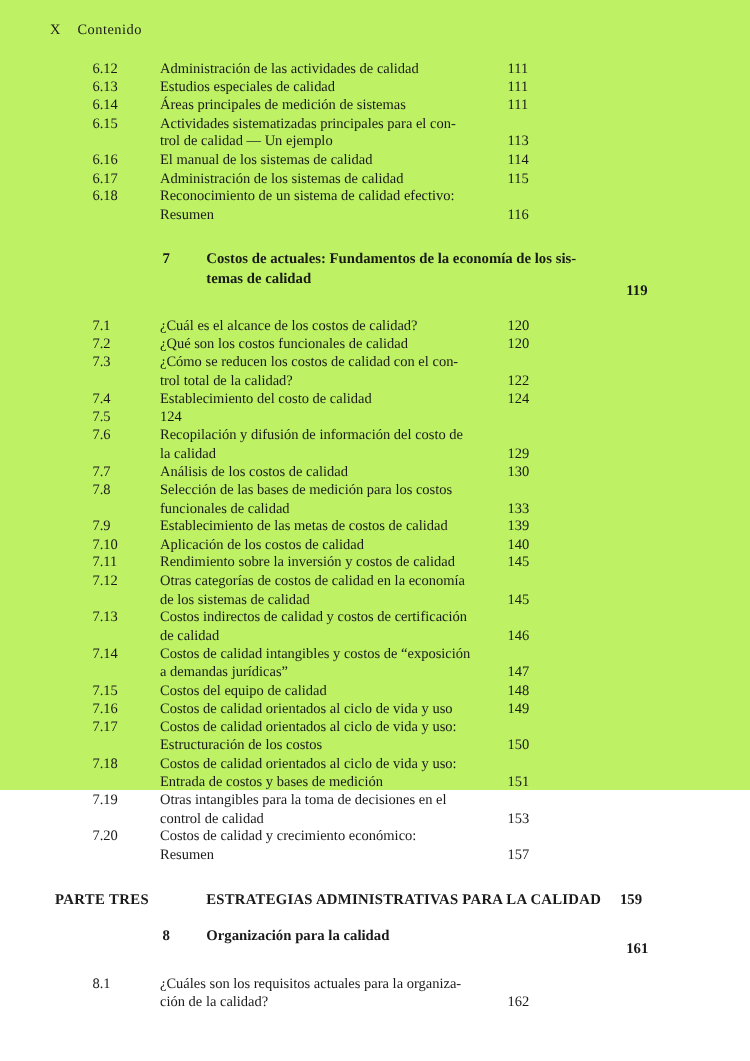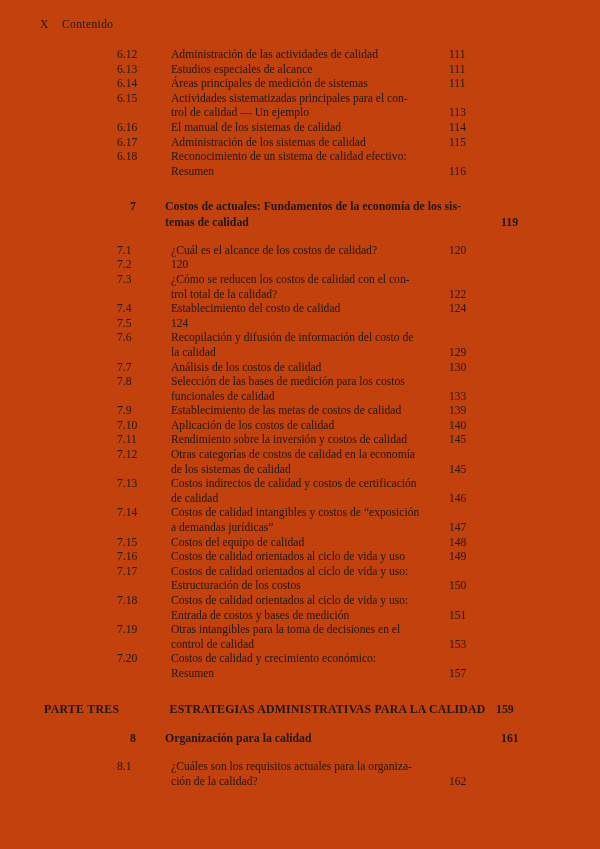--- a/index.html
+++ b/index.html
@@ -11,22 +11,22 @@
     width: 600px;
     height: 849px;
     font-family: "Liberation Serif", serif;
     color: #1a1a1a;
     position: relative;
     overflow: hidden;
   }
   .page {
     position: relative;
     width: 600px;
-    height: 849px;
-    background: #c2410c;
+    height: 632px;
+    background: #bef264;
   }
   
   .runhead {
     position: absolute;
     top: 18px;
     left: 40px;
     font-size: 11.5px;
     letter-spacing: 0.4px;
   }
   .runhead .folio {
@@ -61,48 +61,48 @@
     flex: 1 1 auto;
     padding-right: 6px;
   }
   .pg {
     flex: 0 0 44px;
     text-align: left;
   }
 
   
   .lvl2 {
-    margin-left: 117px;
+    margin-left: 74px;
     width: 400px;
   }
   .lvl2 .num { flex: 0 0 54px; width: 54px; }
   .lvl2 .txt { width: 270px; flex: 0 0 272px; }
   .lvl2 .pg  { flex: 0 0 40px; }
 
   .chapline {
     margin-left: 130px;
     width: 435px;
     font-weight: bold;
     font-size: 11.8px;
     line-height: 15.2px;
   }
   .chapline .num { flex: 0 0 35px; width: 35px; }
   .chapline .txt { flex: 0 0 330px; width: 330px; }
-  .chapline .pg  { flex: 0 0 40px; }
+  .chapline .pg  { flex: 0 0 40px; margin-top: 10px; }
 
   .partline {
     margin-left: 44px;
     width: 521px;
     font-weight: bold;
     font-size: 11.8px;
     line-height: 15.2px;
     font-family: Liberation Serif, serif;
   }
   .partline .part-label { flex: 0 0 121px; width: 121px; letter-spacing: 0.3px;}
-  .partline .txt { flex: 0 0 325px; width: 325px; letter-spacing: 0.2px; text-align: center;}
+  .partline .txt { flex: 0 0 325px; width: 325px; letter-spacing: 0.2px;}
   .partline .pg  { flex: 0 0 40px; }
   .gap-m { height: 14px; }
   .gap-l { height: 20px; }
 </style>
 </head>
 <body>
 
 <div class="page">
 
   <div class="runhead">
@@ -110,21 +110,21 @@
   </div>
 
   <div class="toc" id="toc-list">
       <div class="row lvl2">
         <div class="num">6.12</div>
         <div class="txt">Administración de las actividades de calidad</div>
         <div class="pg">111</div>
       </div>
       <div class="row lvl2">
         <div class="num">6.13</div>
-        <div class="txt">Estudios especiales de alcance</div>
+        <div class="txt">Estudios especiales de calidad</div>
         <div class="pg">111</div>
       </div>
       <div class="row lvl2">
         <div class="num">6.14</div>
         <div class="txt">Áreas principales de medición de sistemas</div>
         <div class="pg">111</div>
       </div>
       <div class="row lvl2">
         <div class="num">6.15</div>
         <div class="txt">Actividades sistematizadas principales para el con-</div>
@@ -167,20 +167,21 @@
         <div class="pg">119</div>
       </div>
       <div class="gap-m"></div>
       <div class="row lvl2">
         <div class="num">7.1</div>
         <div class="txt">¿Cuál es el alcance de los costos de calidad?</div>
         <div class="pg">120</div>
       </div>
       <div class="row lvl2">
         <div class="num">7.2</div>
+        <div class="txt">¿Qué son los costos funcionales de calidad</div>
         <div class="pg">120</div>
       </div>
       <div class="row lvl2">
         <div class="num">7.3</div>
         <div class="txt">¿Cómo se reducen los costos de calidad con el con-</div>
         <div class="pg"></div>
       </div>
       <div class="row lvl2">
         <div class="num"></div>
         <div class="txt">trol total de la calidad?</div>

